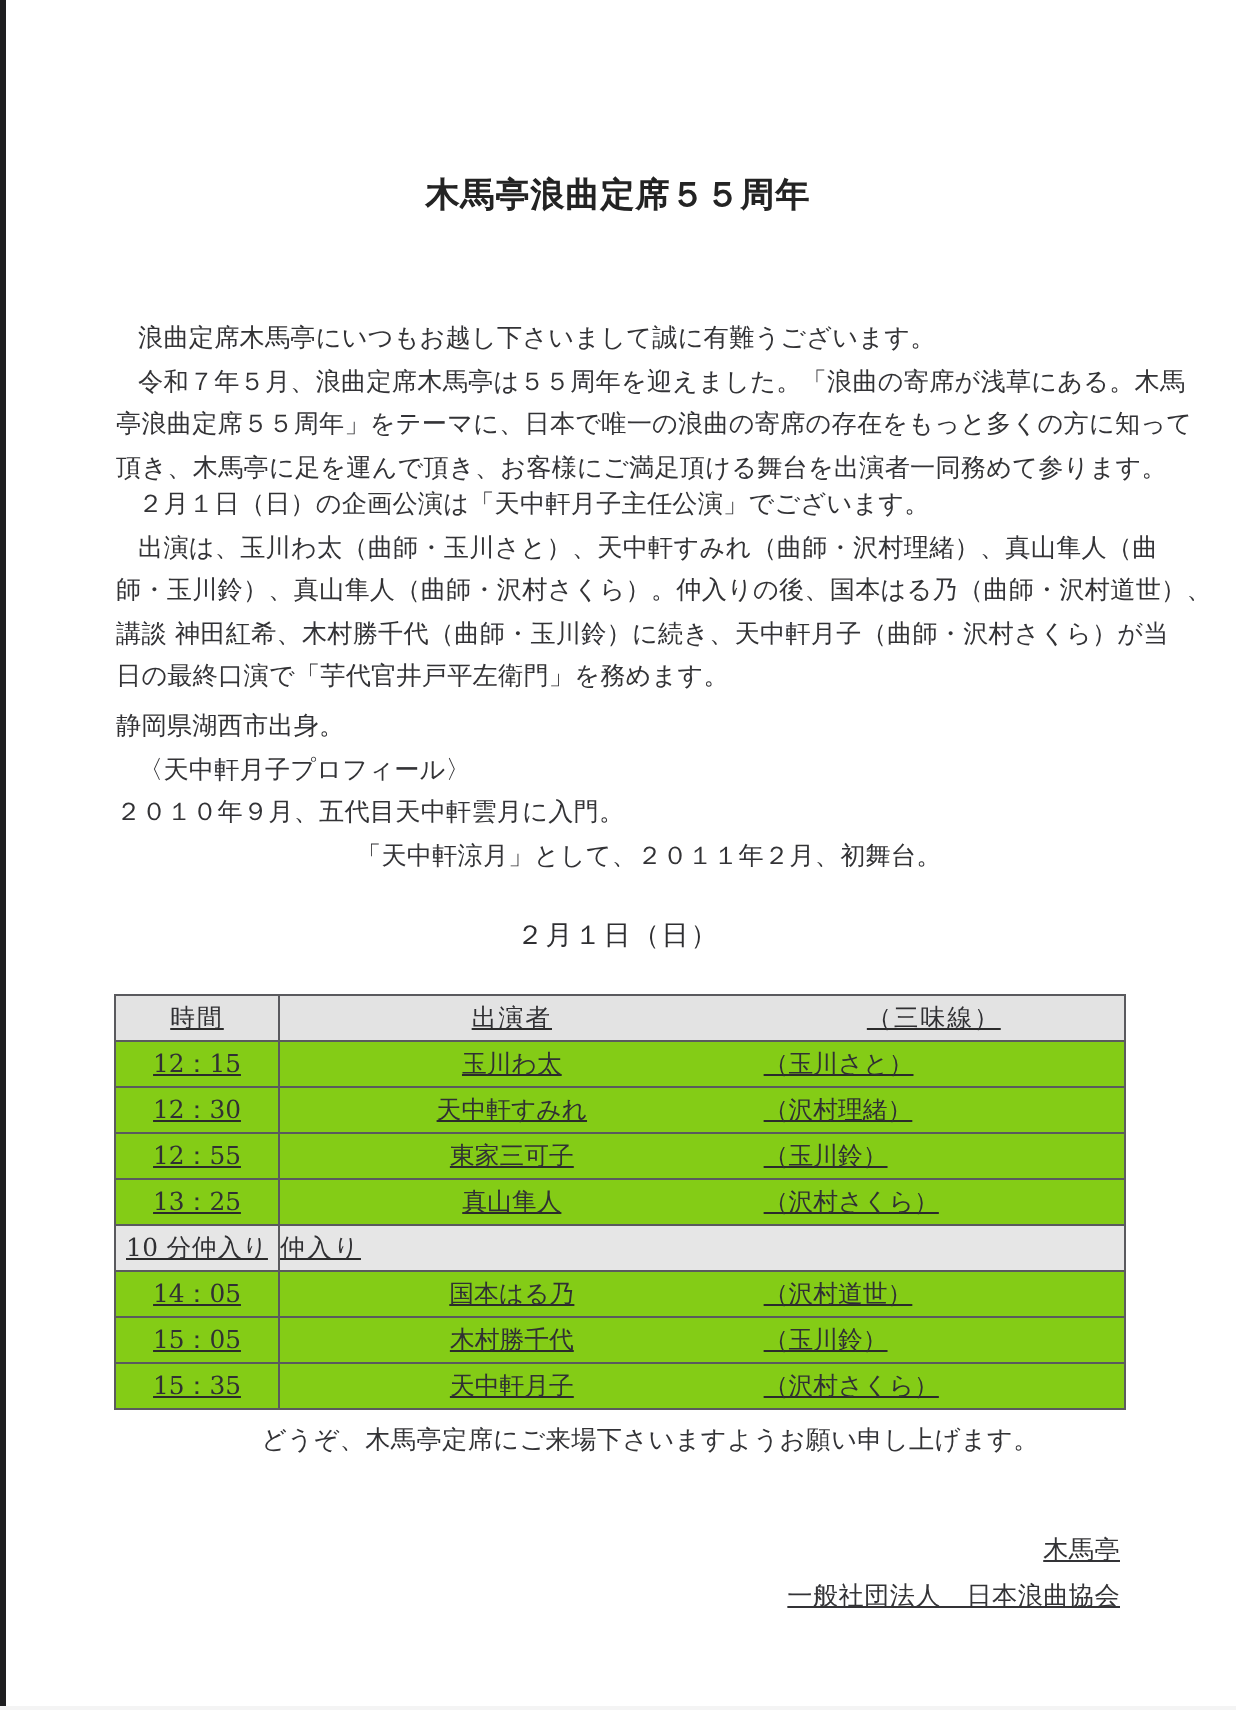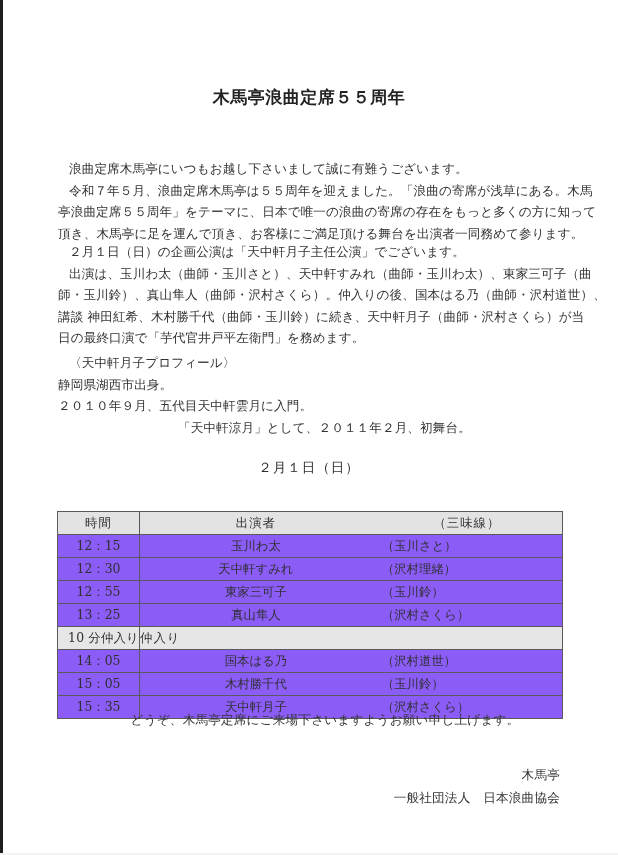--- a/index.html
+++ b/index.html
@@ -81,37 +81,38 @@
     width: 618px;
     text-align: center;
     font-size: 13.5px;
     color: #2f2f32;
     letter-spacing: 1px;
   }
 
   
   .schedule-wrap {
     position: absolute;
-    top: 511px;
+    top: 497px;
     left: 57px;
     width: 506px;
+    text-decoration: underline;
   }
   table.schedule {
     border-collapse: collapse;
     width: 506px;
     font-size: 12.4px;
     color: #303033;
   }
   table.schedule td, table.schedule th {
     border-top: 1px solid #5a5a5e;
     border-bottom: 1px solid #5a5a5e;
     padding: 0;
     height: 22px;
     font-weight: normal;
-    background: #8b5cf6;
+    background: #84cc16;
   }
   table.schedule tr > *:first-child {
     border-left: 1px solid #5a5a5e;
     border-right: 1px solid #5a5a5e;
     width: 78px;
     text-align: center;
   }
   table.schedule tr > *:last-child {
     border-right: 1px solid #5a5a5e;
   }
@@ -123,21 +124,21 @@
     font-weight: 700;
     letter-spacing: 1px;
     height: 24px;
   }
   thead th.col-shamisen { text-align: center; padding-left: 0 !important; }
 
   tr.break-row td {
     background: #e6e6e6 !important;
   }
   tr.break-row td.break-label {
-    text-align: right;
+    text-align: left;
     padding-left: 5px !important;
     letter-spacing: 0.2px;
   }
   tr.break-row td.break-span {
     text-align: left;
     letter-spacing: 1px;
     margin-top: 44px;
   }
 
   
@@ -151,20 +152,21 @@
     color: #333336;
     letter-spacing: 0.2px;
   }
   .signature {
     position: absolute;
     right: 58px;
     text-align: right;
     font-size: 12.6px;
     color: #333336;
     letter-spacing: 0.2px;
+    text-decoration: underline;
   }
   #sig-venue { top: 767px; }
   #sig-org   { top: 790px; }
 </style>
 </head>
 <body>
 
 <div class="scan-edge-left"></div>
 <div class="scan-edge-bottom"></div>
 
@@ -174,29 +176,29 @@
 
   <div class="body-block" id="intro-block">
     <span class="para-line ln-indent">浪曲定席木馬亭にいつもお越し下さいまして誠に有難うございます。</span>
     <span class="para-line ln-indent">令和７年５月、浪曲定席木馬亭は５５周年を迎えました。「浪曲の寄席が浅草にある。木馬</span>
     <span class="para-line">亭浪曲定席５５周年」をテーマに、日本で唯一の浪曲の寄席の存在をもっと多くの方に知って</span>
     <span class="para-line">頂き、木馬亭に足を運んで頂き、お客様にご満足頂ける舞台を出演者一同務めて参ります。</span>
   </div>
 
   <div class="body-block" id="event-block">
     <span class="para-line ln-indent">２月１日（日）の企画公演は「天中軒月子主任公演」でございます。</span>
-    <span class="para-line ln-indent">出演は、玉川わ太（曲師・玉川さと）、天中軒すみれ（曲師・玉川わ太）、東家三可子（曲</span>
+    <span class="para-line ln-indent">出演は、玉川わ太（曲師・玉川さと）、天中軒すみれ（曲師・沢村理緒）、真山隼人（曲</span>
     <span class="para-line">師・玉川鈴）、真山隼人（曲師・沢村さくら）。仲入りの後、国本はる乃（曲師・沢村道世）、</span>
     <span class="para-line">講談 神田紅希、木村勝千代（曲師・玉川鈴）に続き、天中軒月子（曲師・沢村さくら）が当</span>
     <span class="para-line">日の最終口演で「芋代官井戸平左衛門」を務めます。</span>
   </div>
 
   <div class="body-block" id="profile-block">
+    <span class="para-line">静岡県湖西市出身。</span>
     <span class="para-line ln-indent">〈天中軒月子プロフィール〉</span>
-    <span class="para-line">静岡県湖西市出身。</span>
     <span class="para-line">２０１０年９月、五代目天中軒雲月に入門。</span>
     <span class="para-line ln-indent-big">「天中軒涼月」として、２０１１年２月、初舞台。</span>
   </div>
 
   <div class="date-heading">２月１日（日）</div>
 
   <div class="schedule-wrap">
     <table class="schedule">
       <thead>
         <tr>

